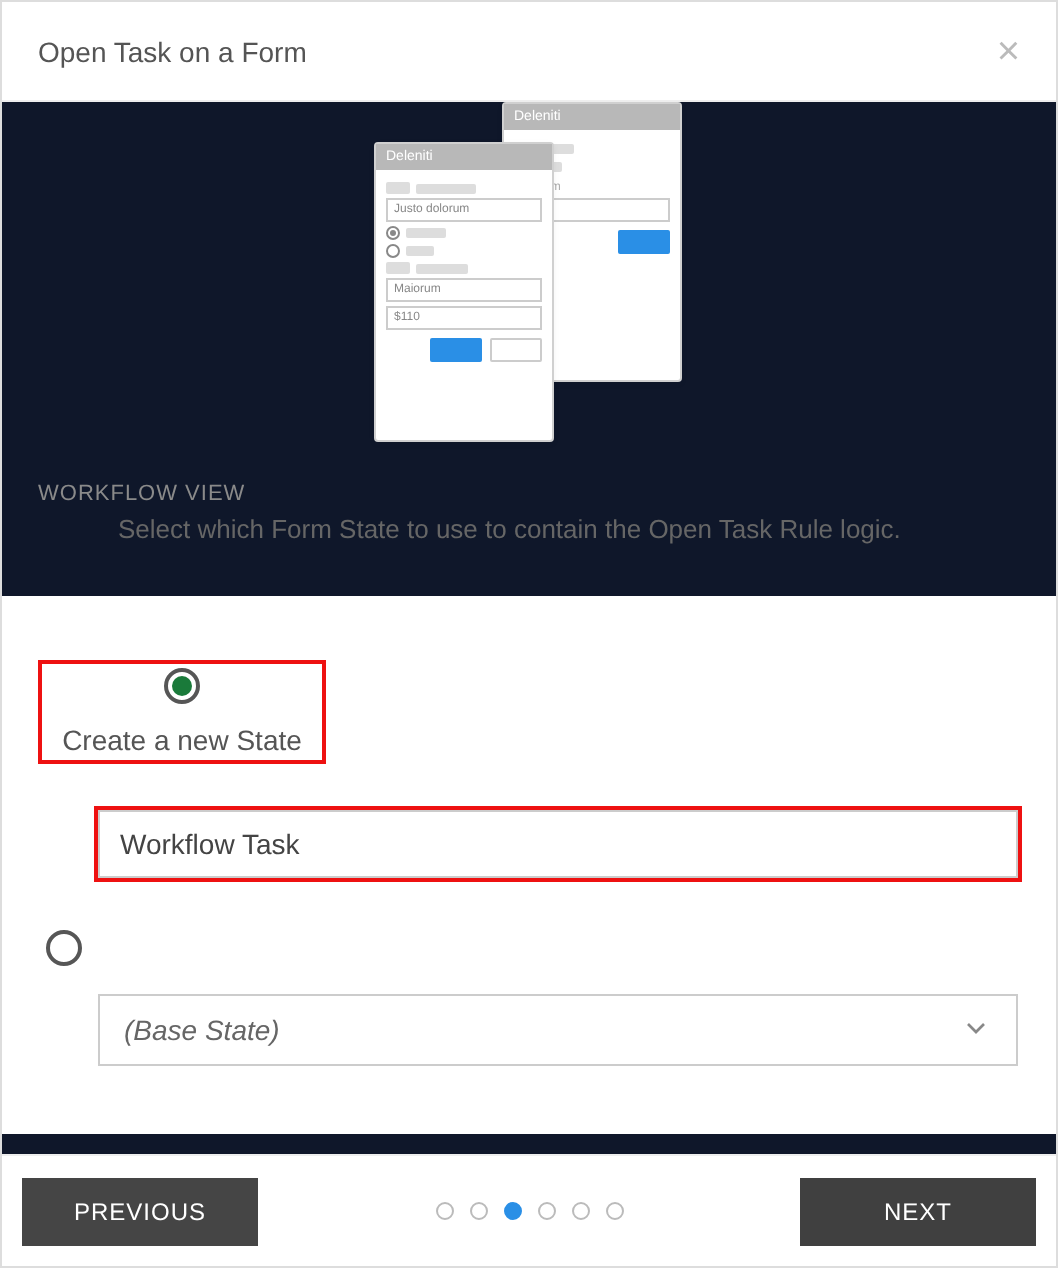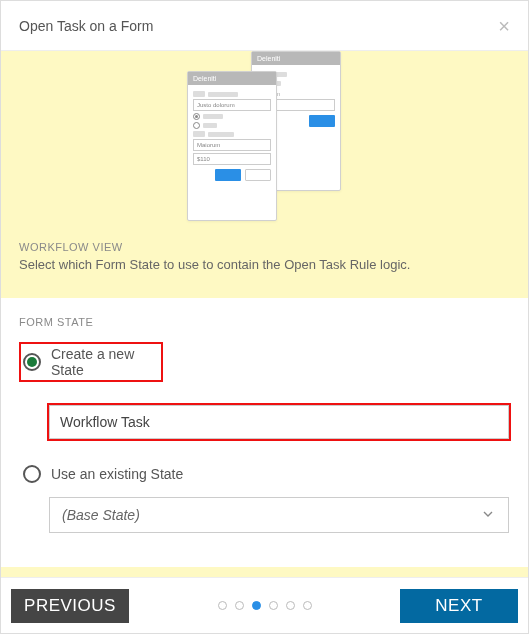--- a/index.html
+++ b/index.html
@@ -8,21 +8,21 @@
     width: 529px; height: 634px; background: #fff; border: 1px solid #ddd;
     display: flex; flex-direction: column; position: relative;
   }
   .header {
     height: 50px; border-bottom: 1px solid #eee; display: flex; align-items: center;
     padding: 0 18px; justify-content: space-between;
   }
   .header-title { font-size: 14px; color: #555; }
   .close-x { color: #bbb; font-size: 20px; cursor: pointer; line-height: 1; }
   .body {
-    flex: 1; background: #fef9c3; overflow: hidden; display: flex; flex-direction: column;
+    flex: 1; background: #0f172a; overflow: hidden; display: flex; flex-direction: column;
     padding-bottom: 10px;
   }
   .illustration-wrap {
     display: flex; justify-content: center; padding-top: 30px; height: 180px;
     position: relative;
   }
   .mock-form {
     position: absolute; background: #fff; border: 1px solid #d0d0d0; border-radius: 2px;
     width: 90px; font-size: 6px; color: #999;
     box-shadow: 0 1px 3px rgba(0,0,0,0.05);
@@ -47,39 +47,39 @@
   .mf-btn.blue { background: #2a8fe6; }
   .mf-btn.gray { background: #fff; border: 1px solid #ccc; }
   .mf-btn-row { display: flex; gap: 4px; justify-content: flex-end; margin-top: 4px; }
   .mock-back { top: 0; left: 250px; height: 140px; }
   .mock-front { top: 20px; left: 186px; height: 150px; }
 
   .section-label {
     font-size: 11px; letter-spacing: 0.5px; color: #8a8a8a; padding: 0 18px; margin-top: 10px;
   }
   .section-desc {
-    font-size: 13px; color: #666; padding: 4px 18px 0;
+    font-size: 13px; color: #666; padding: 4px 18px 0; margin-left: 40px;
   }
 
   .white-panel {
     background: #fff; margin-top: 26px; padding: 18px 18px 8px; flex: 1;
   }
   .panel-label {
     font-size: 11px; letter-spacing: 0.5px; color: #8a8a8a;
   }
   .panel-desc {
     font-size: 13px; color: #666; margin-top: 4px; line-height: 1.35;
   }
 
   .option-row {
     display: flex; align-items: center; gap: 10px; margin-top: 14px;
     padding: 4px 4px;
   }
   .option-row.highlight {
-    outline: 2px solid #e11; outline-offset: -2px; width: 144px;
+    outline: 2px solid #e11; outline-offset: -2px; width: 144px; flex-direction: column;
   }
   .radio-outer {
     width: 18px; height: 18px; border: 2px solid #565656; border-radius: 50%;
     display: flex; align-items: center; justify-content: center; flex-shrink: 0;
   }
   .radio-outer.selected::after {
     content: ""; width: 10px; height: 10px; background: #1a7a3a; border-radius: 50%;
   }
   .option-label { font-size: 14px; color: #555; }
   .sub-desc {
@@ -101,25 +101,25 @@
     justify-content: space-between;
   }
   .chevron { color: #888; }
   .chevron svg { width: 16px; height: 16px; }
 
   .footer {
     height: 56px; border-top: 1px solid #eee; display: flex; align-items: center;
     justify-content: space-between; padding: 0 10px; background: #fff;
   }
   .btn {
-    height: 34px; min-width: 118px; border: none; font-size: 17px; letter-spacing: 0.5px;
+    height: 34px; min-width: 118px; border: none; font-size: 12px; letter-spacing: 0.5px;
     cursor: pointer; display: flex; align-items: center; justify-content: center;
   }
   .btn-prev { background: #454545; color: #fff; }
-  .btn-next { background: #0369a1; color: #fff; }
+  .btn-next { background: #404040; color: #fff; }
   .stepper { display: flex; gap: 8px; align-items: center; }
   .step-dot {
     width: 9px; height: 9px; border-radius: 50%; border: 1px solid #bbb; background: #fff;
   }
   .step-dot.active { background: #2a8fe6; border-color: #2a8fe6; }
 </style>
 </head>
 <body>
 
 <div class="dialog">
@@ -179,33 +179,31 @@
               <span class="mf-btn gray"></span>
             </div>
         </div>
       </div>
     </div>
 
     <div class="section-label">WORKFLOW VIEW</div>
     <div class="section-desc">Select which Form State to use to contain the Open Task Rule logic.</div>
 
     <div class="white-panel">
-      <div class="panel-label">FORM STATE</div>
 
       <div class="option-row highlight">
         <span class="radio-outer selected"></span>
         <span class="option-label">Create a new State</span>
       </div>
       <div class="name-input-wrap">
         <input class="name-input" type="text" value="Workflow Task" style="">
       </div>
 
       <div class="option-row" style="margin-top:22px">
         <span class="radio-outer"></span>
-        <span class="option-label">Use an existing State</span>
       </div>
       <div class="select-wrap">
         <div class="select-box">
           <span>(Base State)</span>
           <span class="chevron">
             <svg viewBox="0 0 24 24" fill="none" stroke="currentColor" stroke-width="2">
                 <polyline points="6 9 12 15 18 9"></polyline>
               </svg>
           </span>
         </div>

